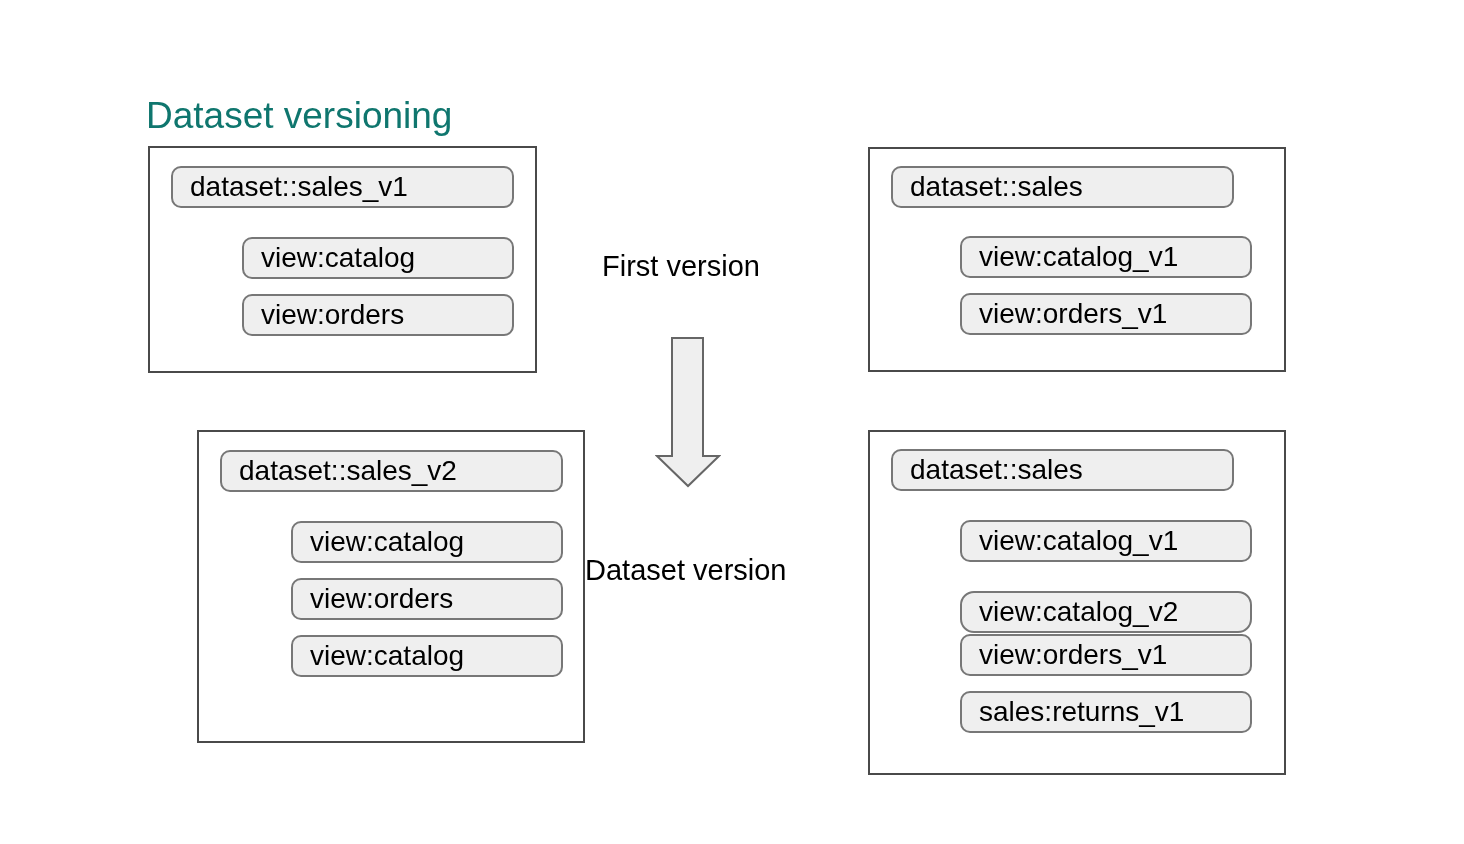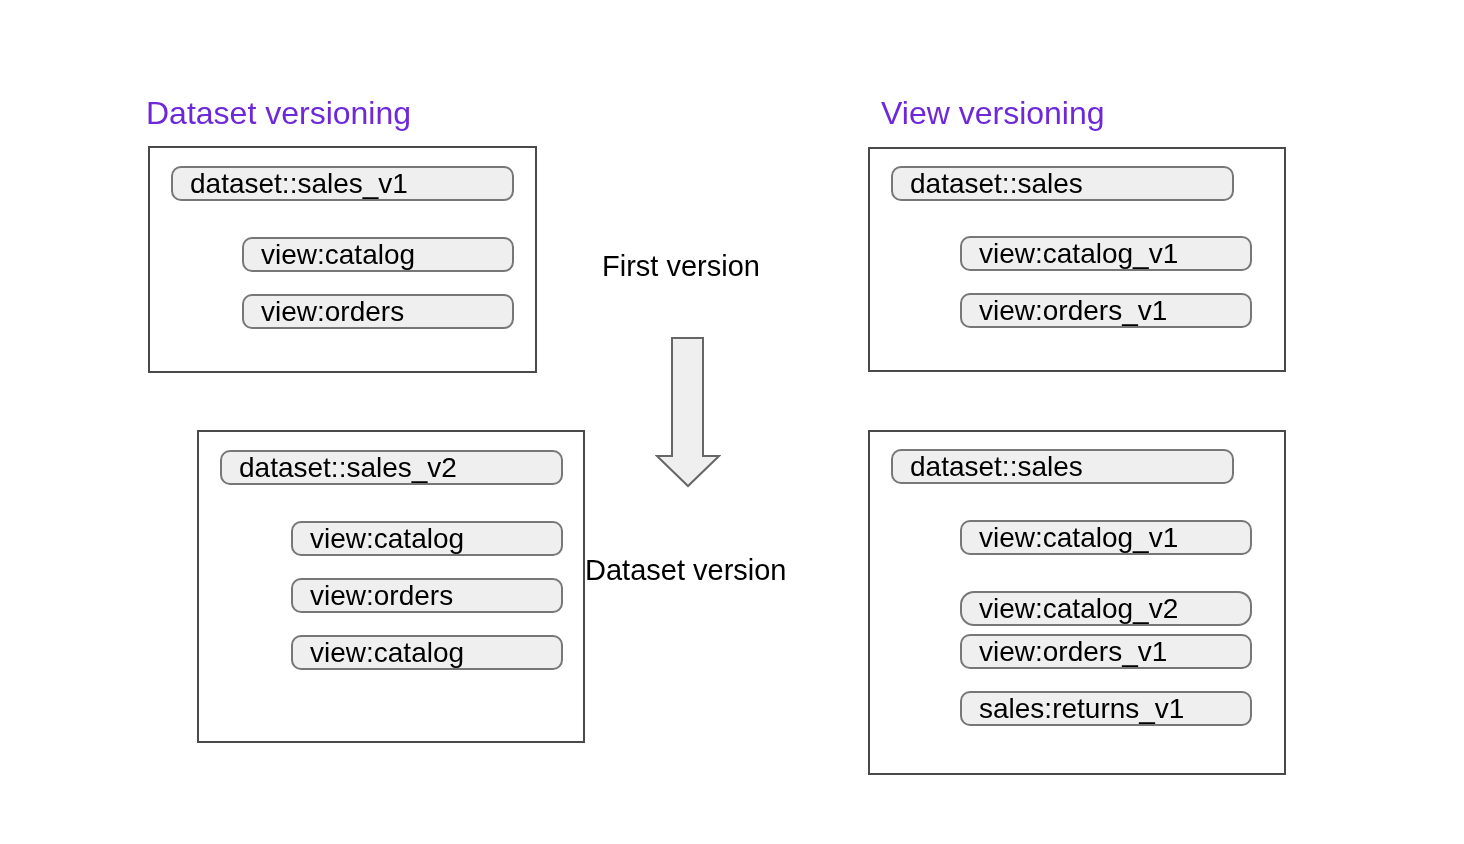--- a/index.html
+++ b/index.html
@@ -9,41 +9,41 @@
     font-family: "Liberation Sans", sans-serif;
     overflow: hidden;
   }
   .canvas {
     position: relative;
     width: 1464px; height: 844px;
     background: #ffffff;
   }
   .col-title {
     position: absolute;
-    font-size: 32px;
-    color: #6d28d9;
+    font-size: 37px;
+    color: #0f766e;
     white-space: nowrap;
   }
   .center-label {
     position: absolute;
     font-size: 29px;
     color: #000000;
     white-space: nowrap;
   }
   .group-box {
     position: absolute;
     background: #ffffff;
     border: 2px solid #4a4a4a;
   }
   .pill {
     position: absolute;
     background: #efefef;
     border: 2px solid #777777;
     border-radius: 10px;
-    height: 35px;
+    height: 42px;
     display: flex;
     align-items: center;
     padding-left: 17px;
     font-size: 28px;
     color: #000000;
     white-space: nowrap;
   }
   .pill.ds { width: 343px; left: 21px; }
   .pill.vw-l { width: 272px; left: 92px; text-align: center; }
   .pill.vw-r { width: 292px; left: 90px; }
@@ -53,21 +53,20 @@
     width: 66px; height: 152px;
   }
 </style>
 </head>
 <body>
 
 <div class="canvas">
 
   <div class="col-title" style="left:146px; top:95px;">Dataset versioning</div>
 
-  <div class="col-title" style="left:881px; top:95px;">View versioning</div>
 
   <div class="group-box" style="left:148px; top:146px; width:389px; height:227px;">
     <div class="pill ds" style="top:18px;">dataset::sales_v1</div>
     <div class="pill vw-l" style="top:89px;">view:catalog</div>
     <div class="pill vw-l" style="top:146px;">view:orders</div>
   </div>
 
   <div class="group-box" style="left:149px; top:430px; width:388px; height:313px;margin-left:48px;">
     <div class="pill ds" style="top:18px;">dataset::sales_v2</div>
     <div class="pill vw-l" style="top:89px;">view:catalog</div>

